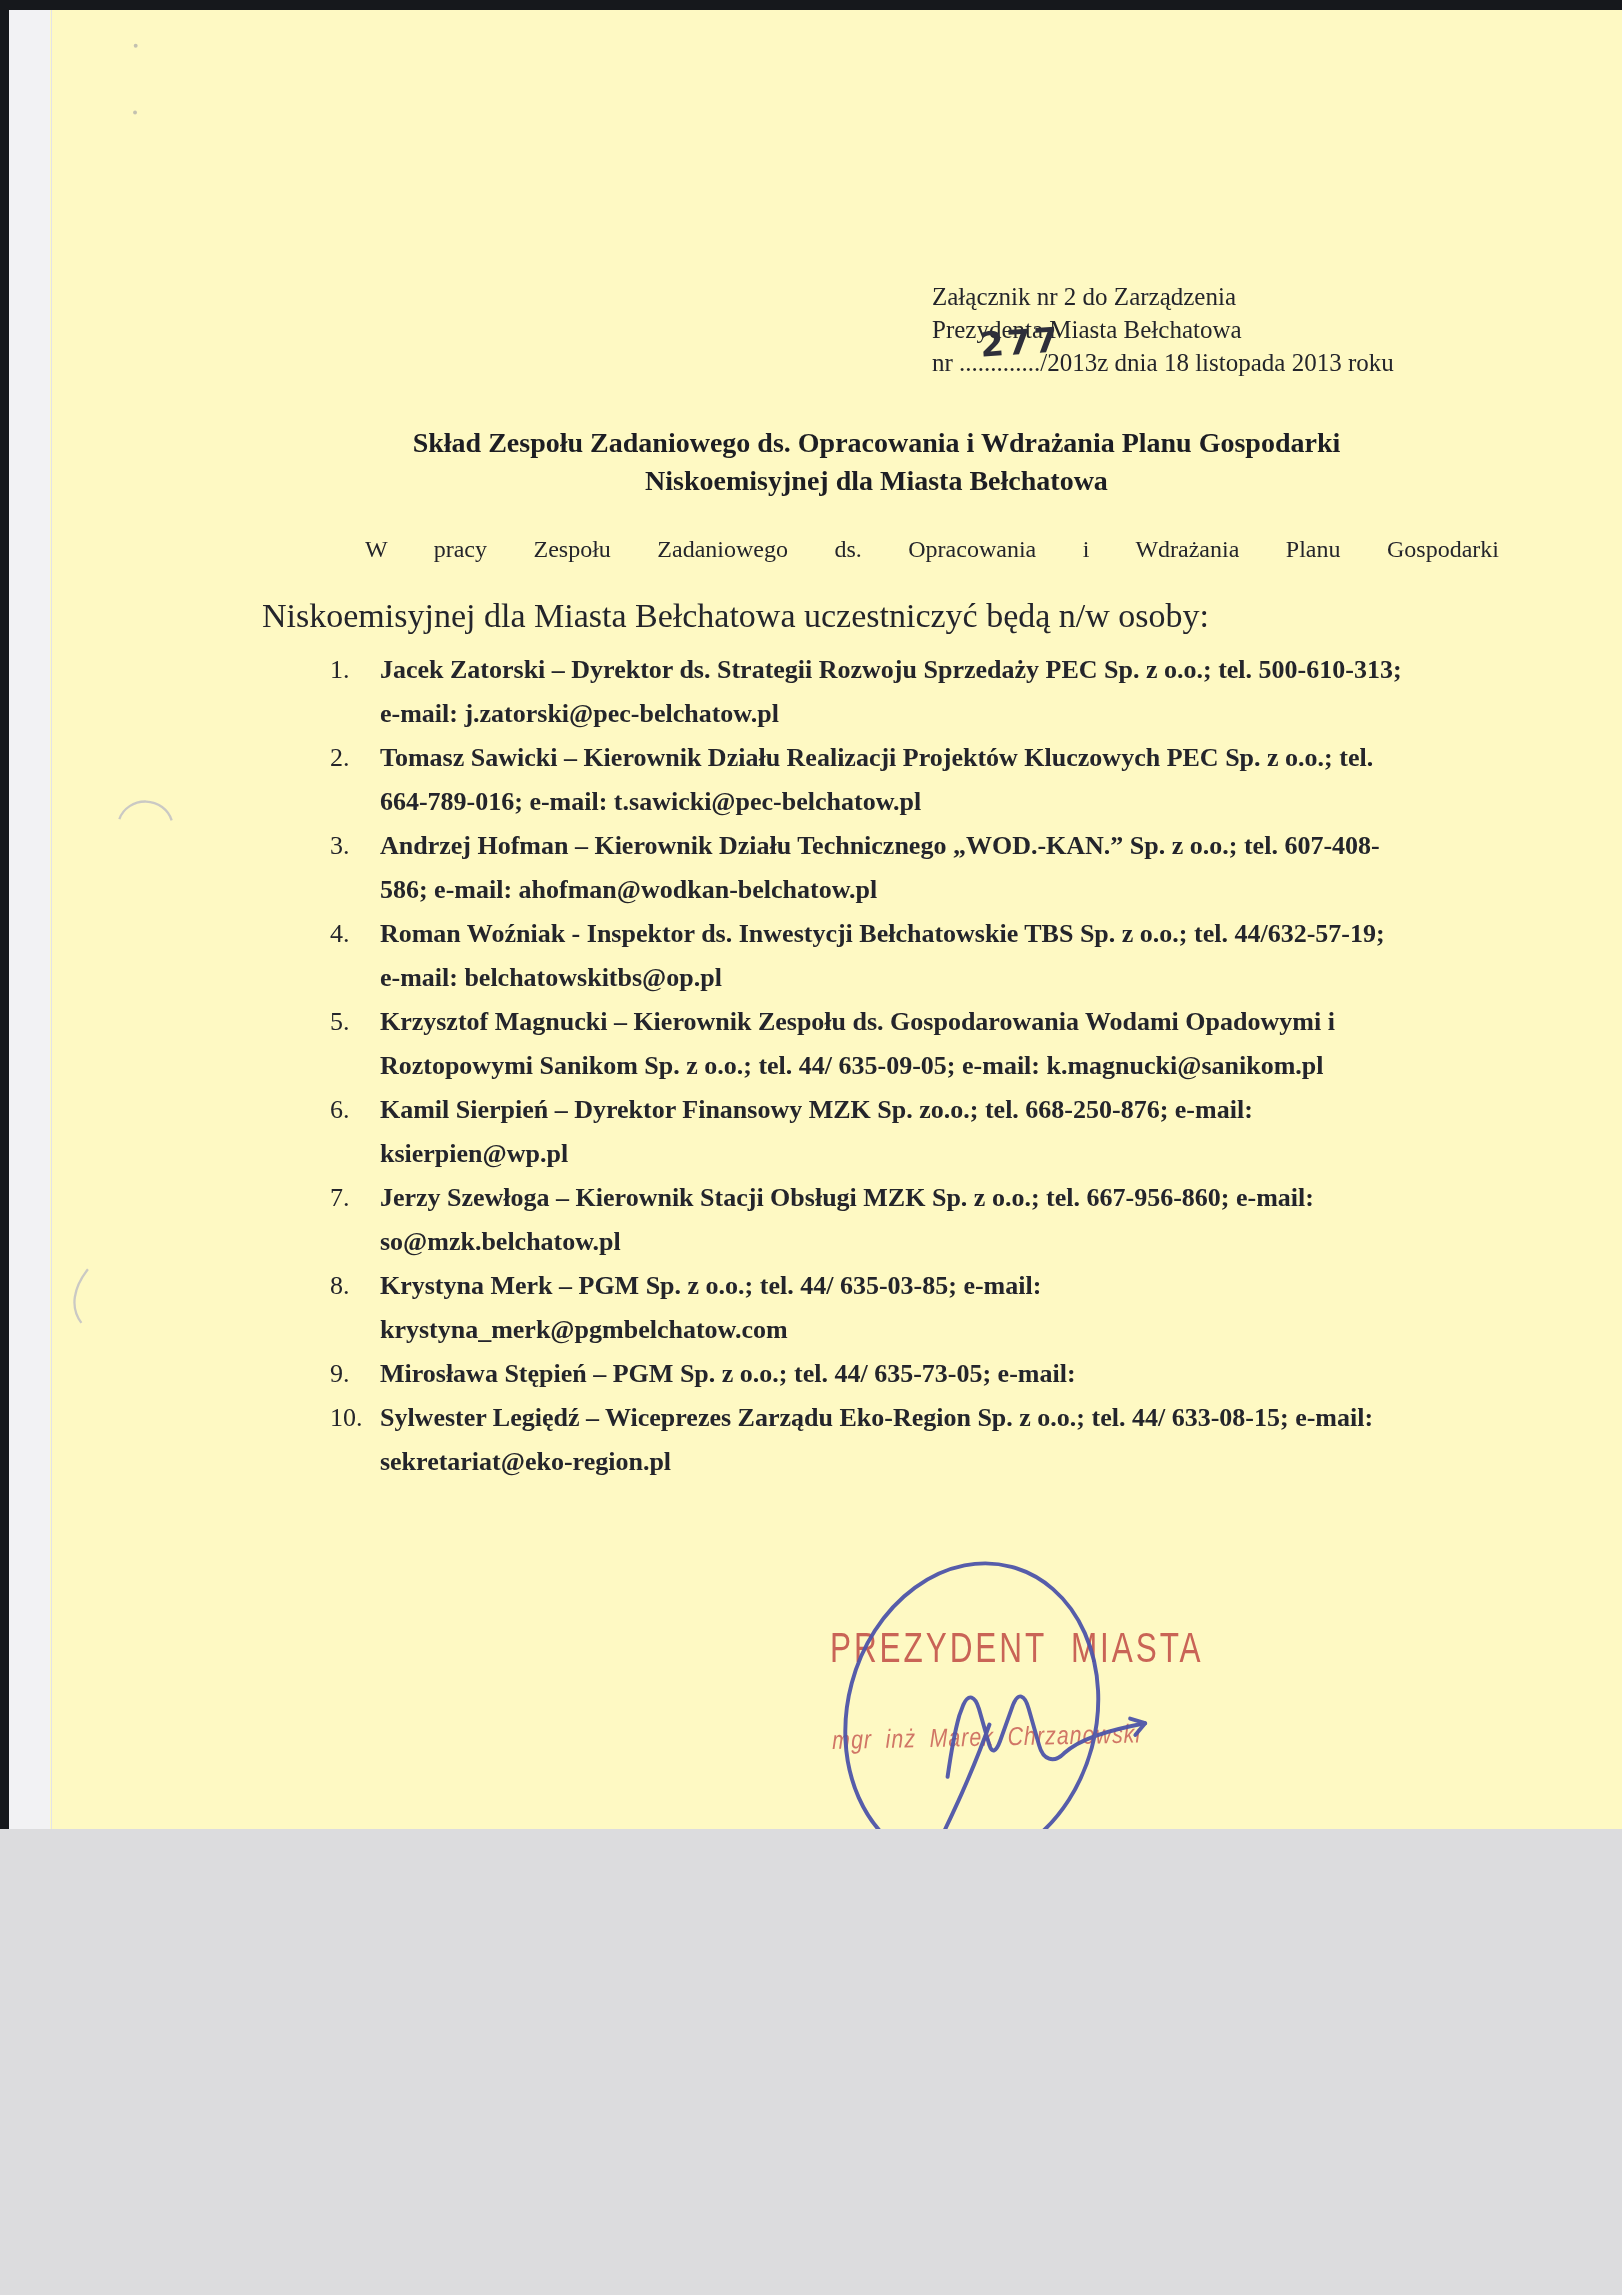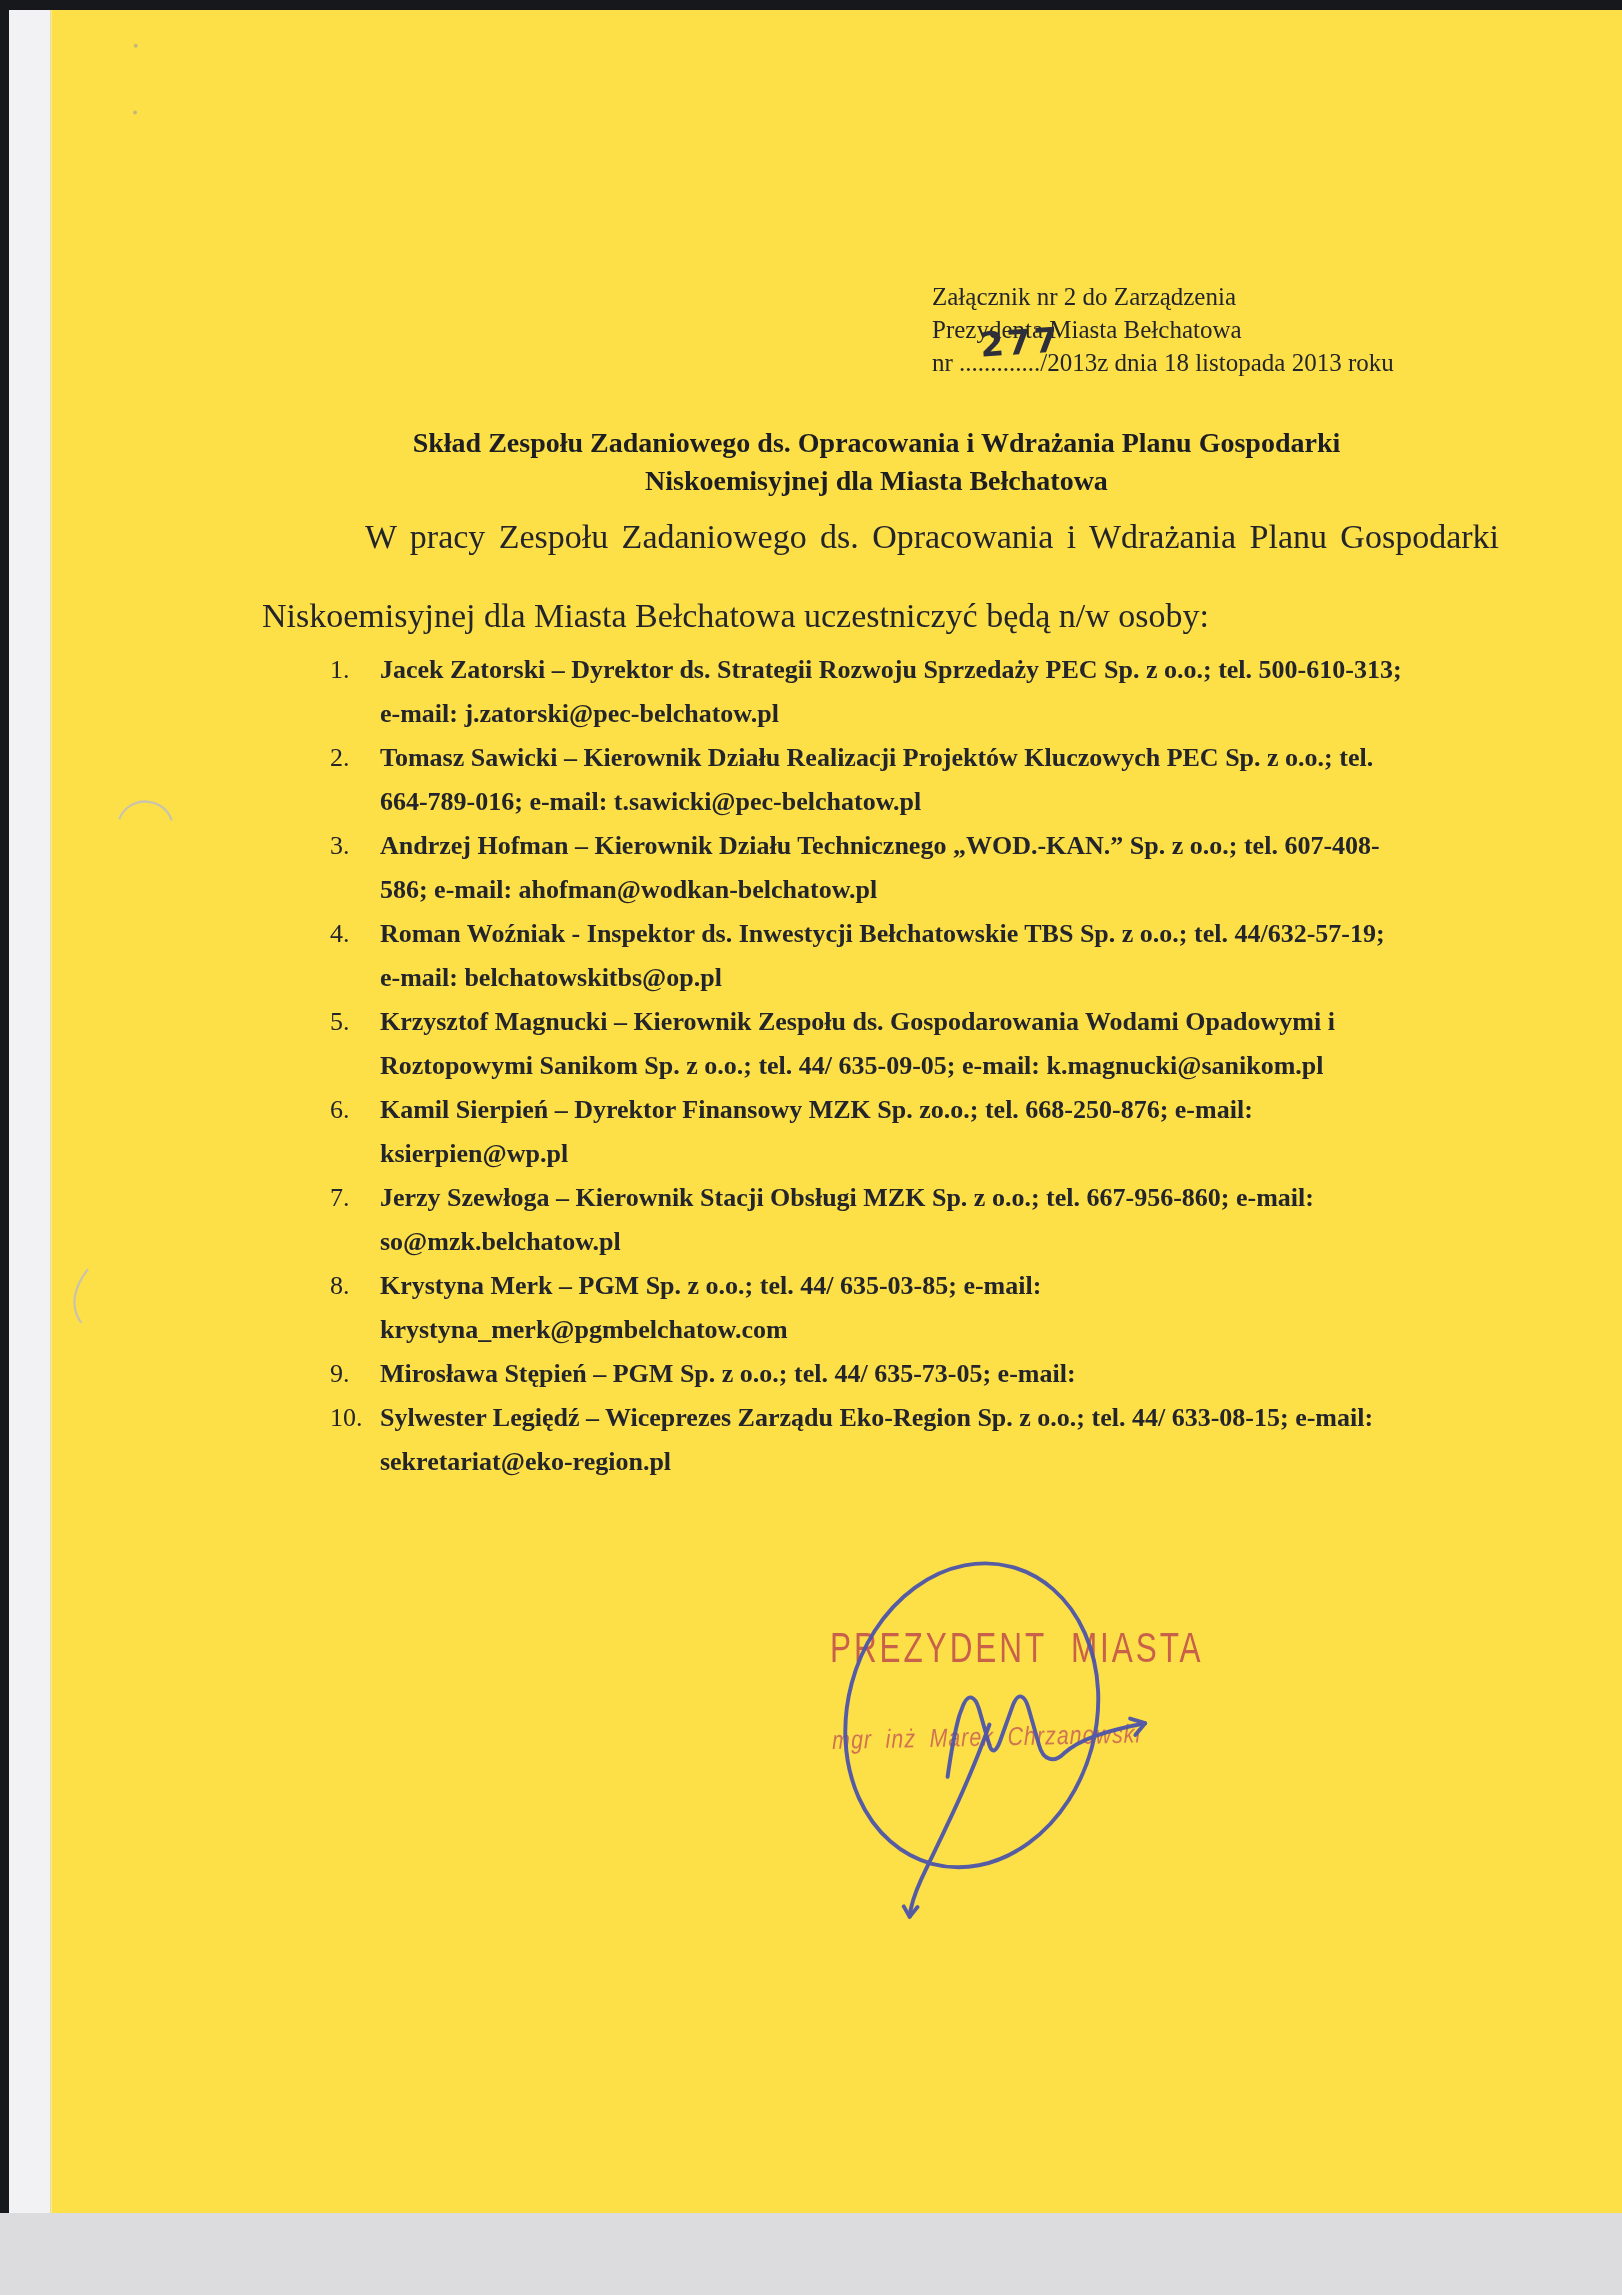--- a/index.html
+++ b/index.html
@@ -1,19 +1,19 @@
 <!DOCTYPE html>
 <html style="font-size:10.5px"><head>
 <meta charset="utf-8">
 <style>
   html,body { margin:0; padding:0; background:#dcdcde; }
   .scan {
     position:relative;
-    width:1623px; height:2213px;
-    background:#fde047;
+    width:1623px; height:1829px;
+    background:#fef9c3;
     overflow:hidden;
     font-family:"Liberation Serif", serif;
     color:#24252b;
   }
   
   .edge-top    { position:absolute; left:0; top:0; width:1623px; height:9.8px; background:#16181c; }
   .edge-left   { position:absolute; left:0; top:0; width:9.2px; height:2248px; background:#16181c; }
   .margin-band { position:absolute; left:9.2px; top:9.8px; width:41px; height:2277px; background:#f2f2f4; }
   .page-edge   { position:absolute; left:51px; top:9.8px; width:1.3px; height:2272px; background:#e3e3e8; }
   .edge-bottom-line { position:absolute; left:60px; top:2282px; width:1563px; height:2px; background:#55555c; }
@@ -34,22 +34,22 @@
 
   
   .title-block {
     position:absolute; left:255px; top:424px; width:1243px;
     text-align:center; font-weight:bold;
     font-size:28px; line-height:38px; color:#1d1e23;
   }
 
   
   .intro-line1 {
-    position:absolute; left:262px; top:518px; width:1237px;
-    font-size:34px; text-align:justify; text-align-last:justify;
+    position:absolute; left:262px; top:536px; width:1237px;
+    font-size:24px; text-align:justify; text-align-last:justify;
     text-indent:103px;
   }
   .intro-line2 {
     position:absolute; left:262px; top:597px; width:1237px;
     font-size:34px;
   }
 
   
   .list { position:absolute; left:330px; top:648px; width:1178px; font-size:26px; }
   .li   { display:flex; align-items:flex-start; }

